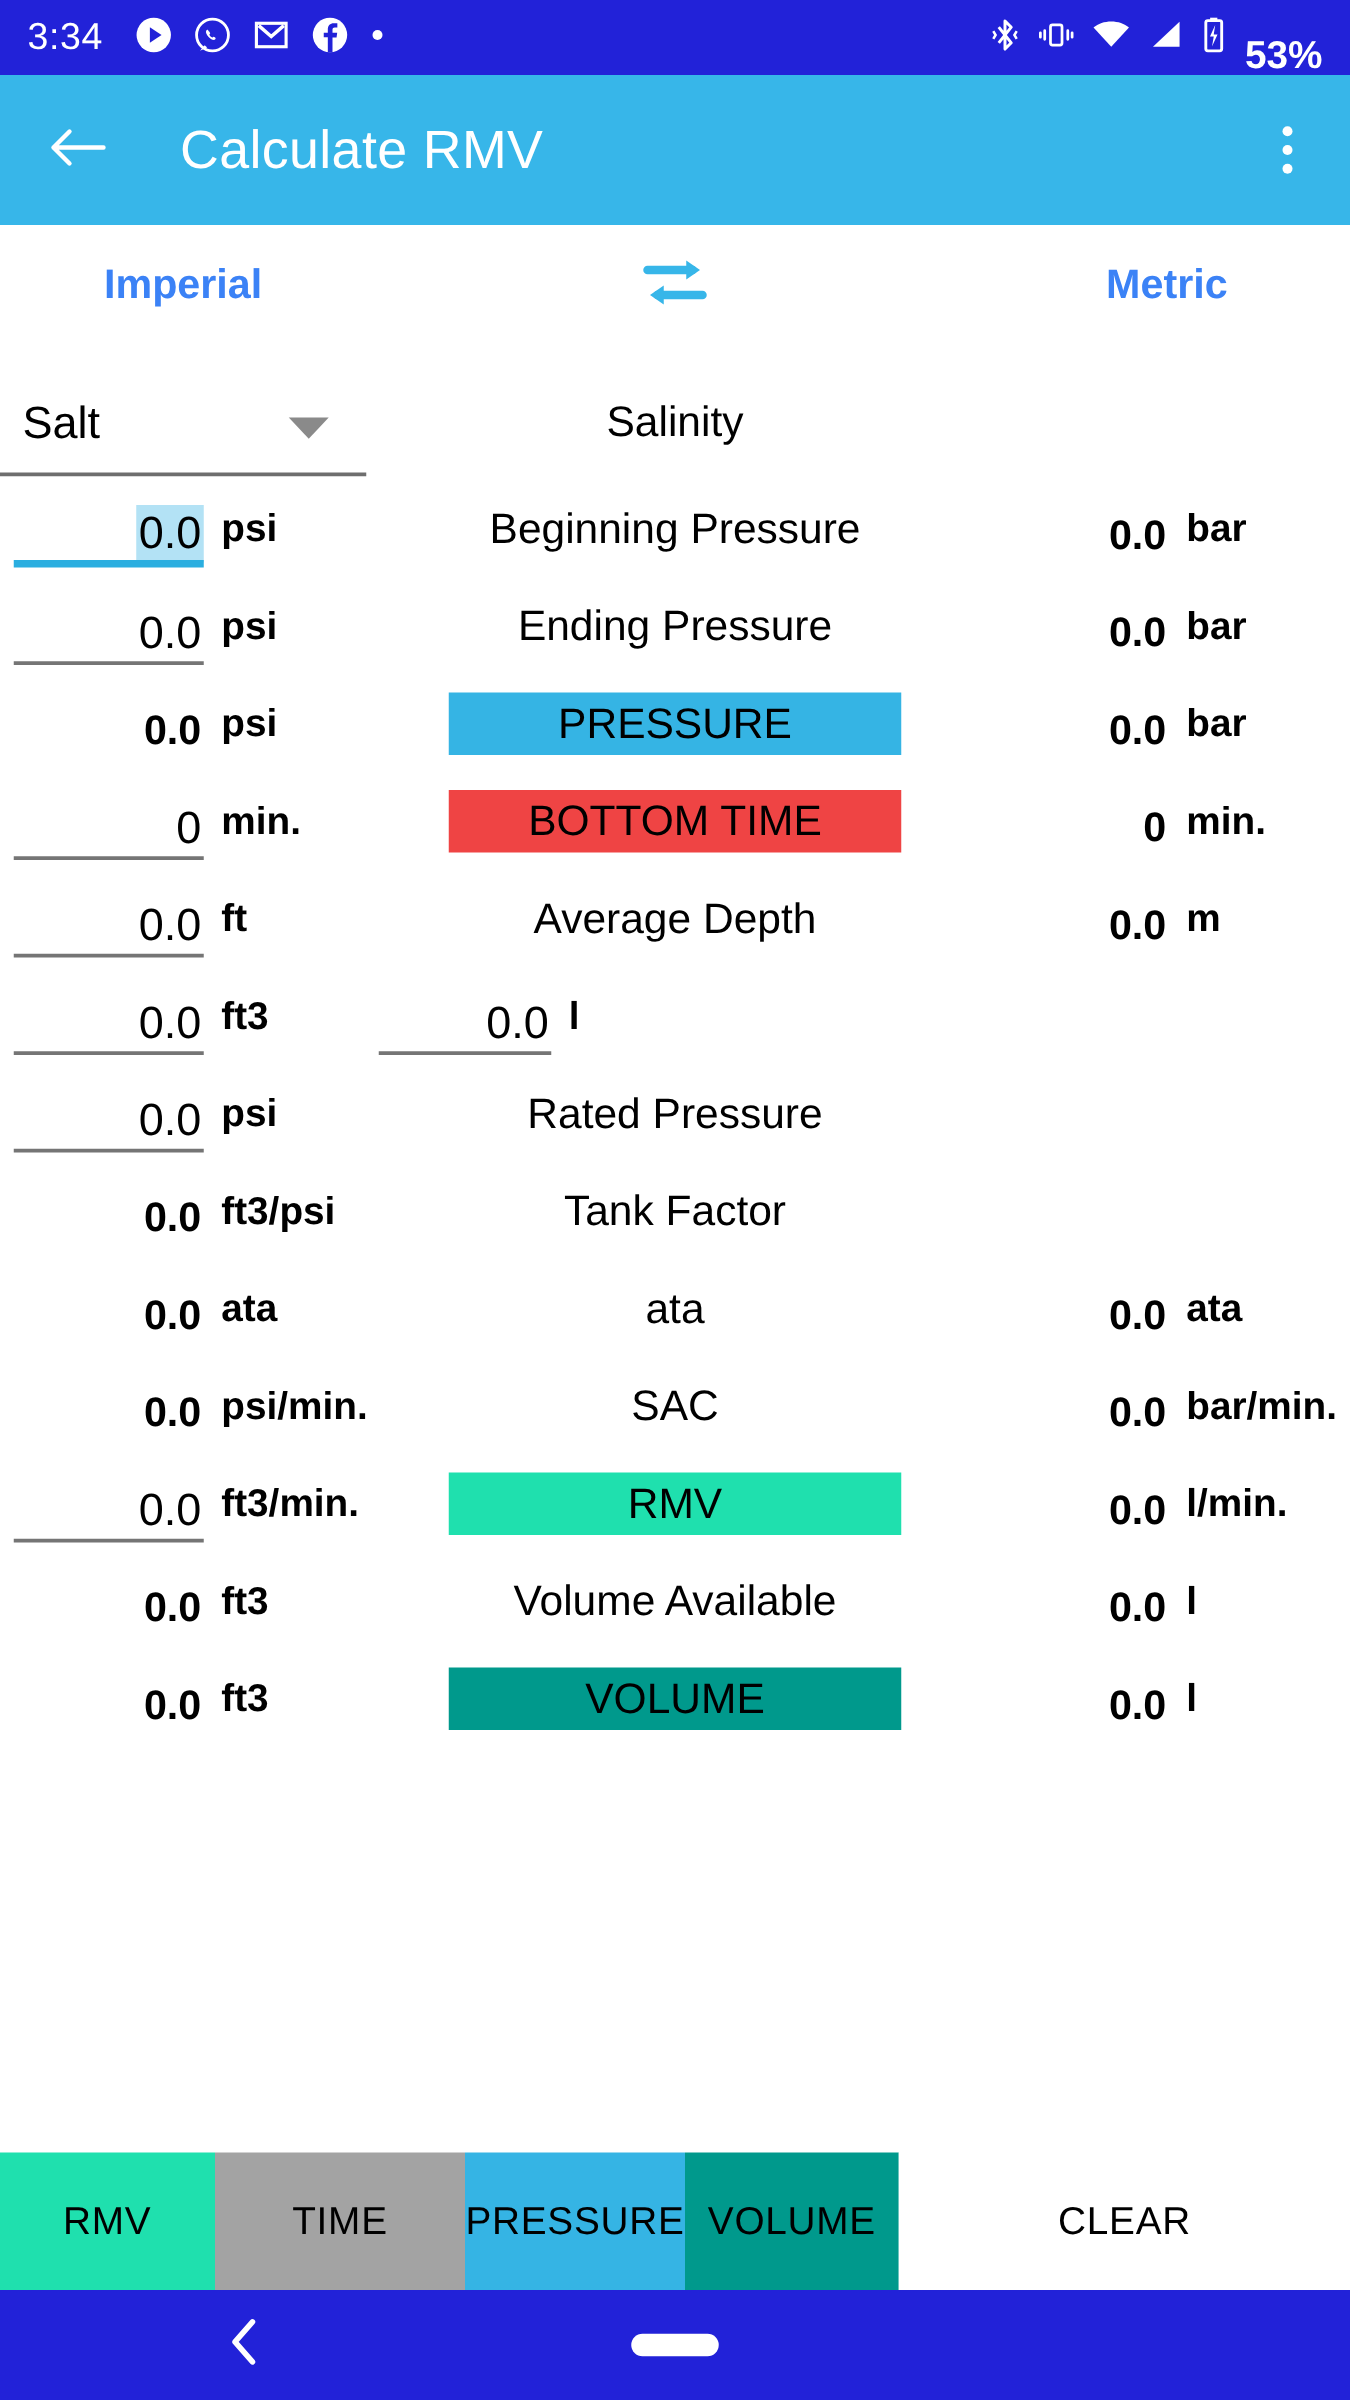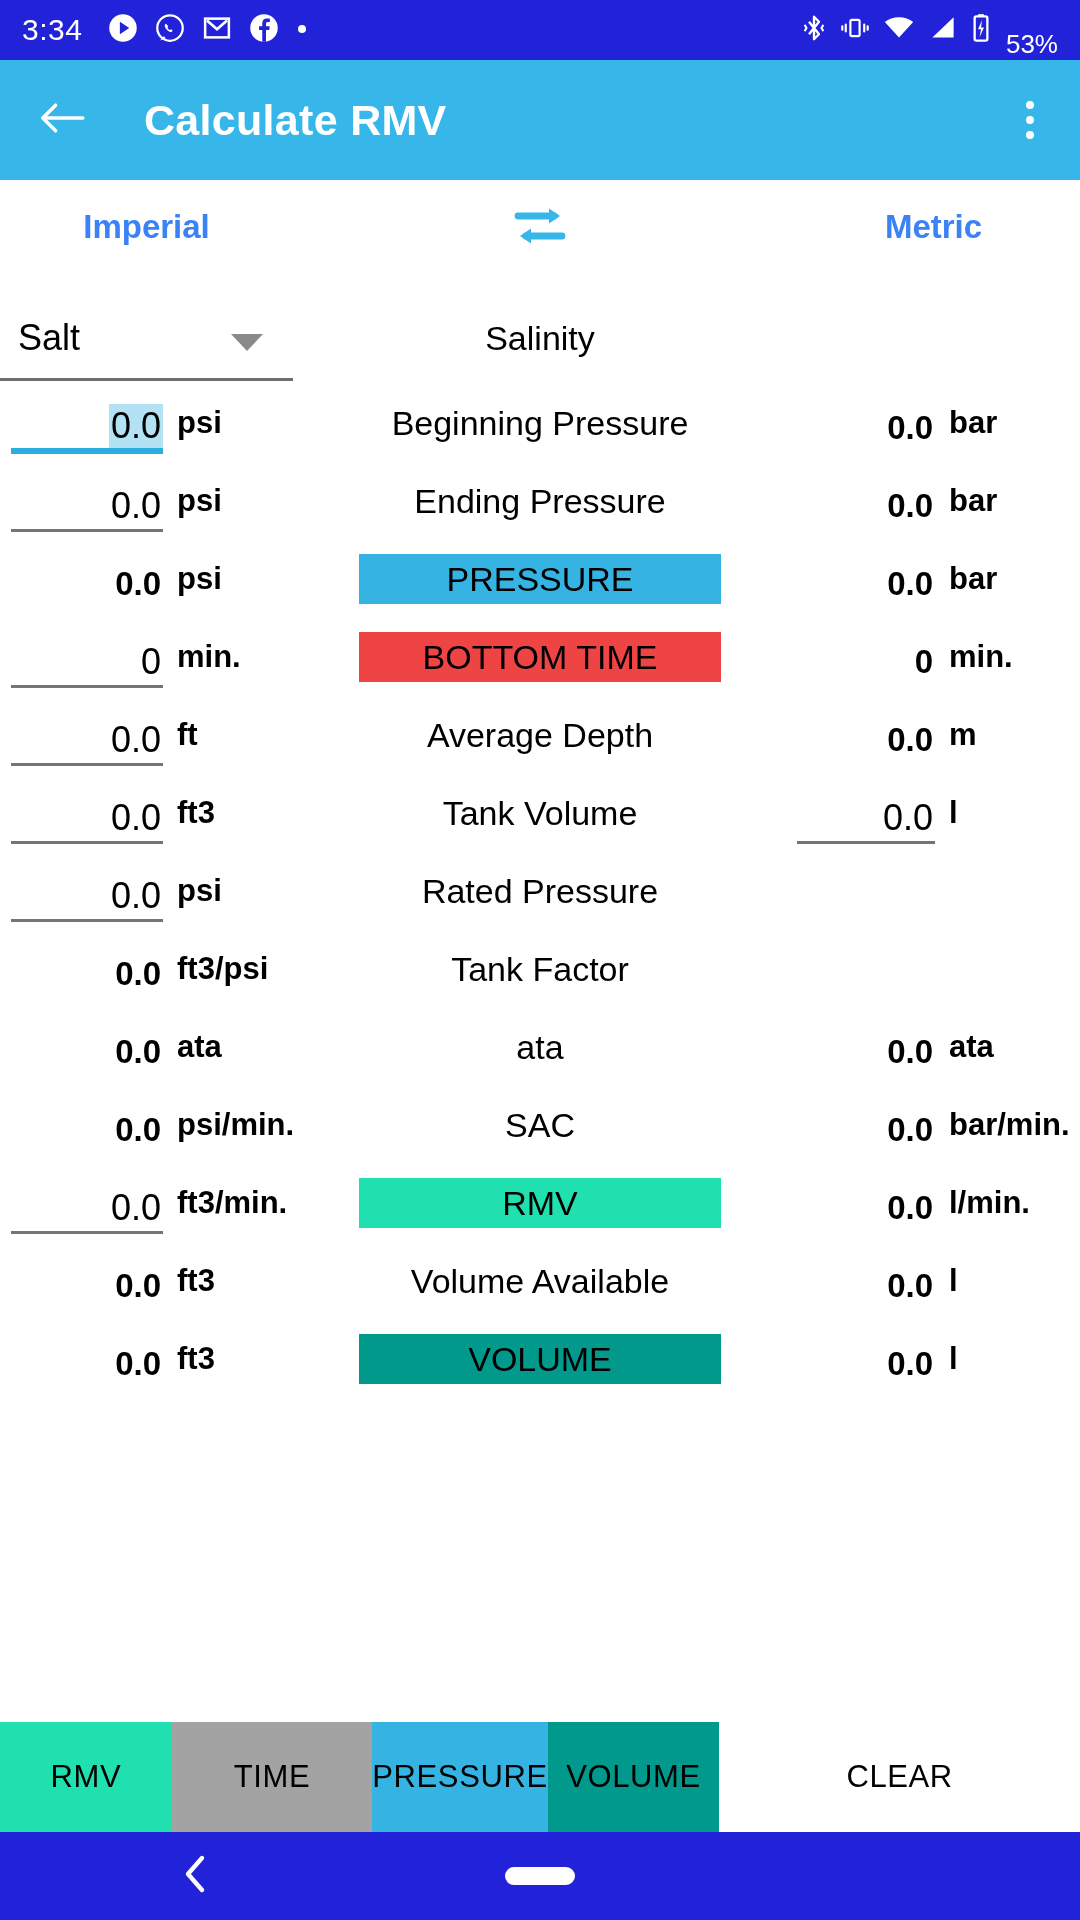--- a/index.html
+++ b/index.html
@@ -15,34 +15,34 @@
   .statusbar {
     height: 60px;
     background: #2222d8;
     display: flex; align-items: center;
     padding: 0 22px;
     color: #ffffff;
   }
   .sb-time { font-size: 30px; font-weight: 400; letter-spacing: .5px; }
   .sb-left-icons { display: flex; align-items: center; gap: 17px; margin-left: 26px; }
   .sb-right { margin-left: auto; display: flex; align-items: center; gap: 13px; }
-  .sb-battery-text { font-size: 26px; font-weight: 400; margin-left: 2px; margin-top: 28px; }
+  .sb-battery-text { font-size: 31px; font-weight: 700; margin-left: 2px; margin-top: 28px; }
   .ic { display: block; }
 
   
   .appbar {
     height: 120px;
     background: #37b6e9;
     display: flex; align-items: center;
     padding: 0 30px;
   }
   .appbar-title {
     color: #ffffff;
     font-size: 43px;
-    font-weight: 700;
+    font-weight: 400;
     margin-left: 50px;
     letter-spacing: .3px;
   }
   .appbar-spacer { flex: 1; }
   .menu-dots { display: flex; flex-direction: column; gap: 7px; padding: 10px 16px; }
   .menu-dots span { width: 8px; height: 8px; border-radius: 50%; background: #fff; display: block; }
   .back-arrow { padding: 6px 8px; cursor: pointer; }
 
   
   .unit-header {
@@ -361,23 +361,20 @@
       </div>
     </div>
     <div class="row">
       <div class="cell-imp">
         <div class="imp-num-wrap">
           <span class="imp-num editable">0.0</span>
           <span class="underline-gray"></span>
         </div>
         <span class="imp-unit">ft3</span>
       </div>
-      <div class="cell-mid">
-        <div class="mid-label">Tank Volume</div>
-      </div>
       <div class="cell-met">
         <div class="met-num-wrap">
           <span class="met-num editable">0.0</span>
           <span class="met-underline"></span>
         </div>
         <span class="met-unit">l</span>
       </div>
     </div>
     <div class="row">
       <div class="cell-imp">

